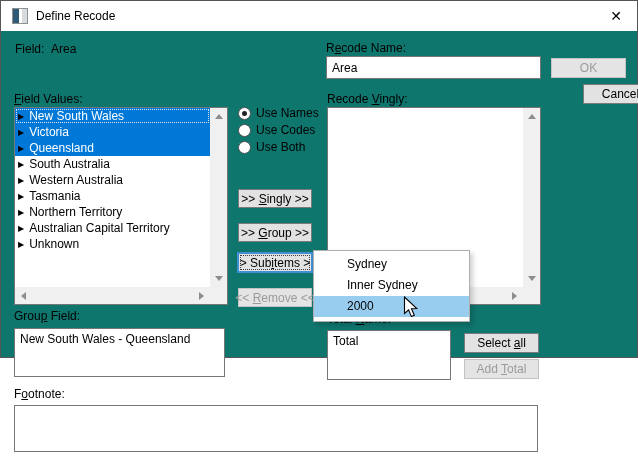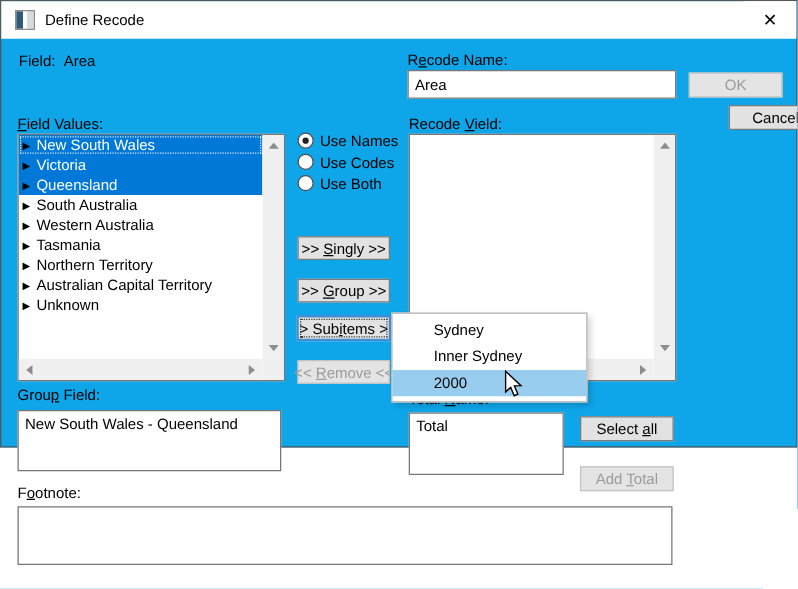--- a/index.html
+++ b/index.html
@@ -1,17 +1,17 @@
 <!DOCTYPE html>
 <html><head>
 <meta charset="utf-8">
 <style>
   html,body{margin:0;padding:0;width:638px;height:471px;overflow:hidden;
     font-family:"Liberation Sans",sans-serif;font-size:12px;color:#000;}
-  #dialog{position:relative;width:638px;height:358px;background:#0ea5e9;
+  #dialog{position:relative;width:638px;height:358px;background:#0f766e;
     border:1px solid #555;box-sizing:border-box;}
   
   #titlebar{position:absolute;left:0;top:0;right:0;height:30px;background:#fff;}
   #app-icon{position:absolute;left:11px;top:7px;width:16px;height:16px;border:1px solid #8f8f8f;
     box-sizing:border-box;background:linear-gradient(90deg,#2f5a77 0%,#2f5a77 40%,#ffffff 40%,#ffffff 62%,#d7dbde 62%,#d7dbde 100%);}
   #title-text{position:absolute;left:35px;top:0;height:30px;line-height:30px;}
   #close-btn{position:absolute;right:0;top:0;width:42px;height:29px;display:flex;
     align-items:center;justify-content:center;font-size:14px;background:#fff;cursor:default;}
   
   .lbl{position:absolute;white-space:nowrap;}
@@ -36,21 +36,21 @@
   .sb-corner{position:absolute;right:0;bottom:0;width:17px;height:17px;background:#f0f0f0;}
   .sb-btn{position:absolute;width:17px;height:17px;display:flex;align-items:center;justify-content:center;}
   .sb-btn.top{top:0;right:0;} .sb-btn.bot{bottom:0;right:0;}
   .sb-btn.lft{left:0;top:0;} .sb-btn.rgt{right:0;top:0;}
   .arr{display:block;width:0;height:0;}
   .arr.up{border-left:4px solid transparent;border-right:4px solid transparent;border-bottom:5px solid #8d8d8d;}
   .arr.down{border-left:4px solid transparent;border-right:4px solid transparent;border-top:5px solid #8d8d8d;}
   .arr.left{border-top:4px solid transparent;border-bottom:4px solid transparent;border-right:5px solid #8d8d8d;}
   .arr.right{border-top:4px solid transparent;border-bottom:4px solid transparent;border-left:5px solid #8d8d8d;}
   
-  .radio-row{position:absolute;left:237px;display:flex;align-items:center;height:15px;}
+  .radio-row{position:absolute;left:237px;display:flex;align-items:flex-end;height:15px;}
   .radio-circle{width:13px;height:13px;border:1px solid #4f4f4f;border-radius:50%;background:#fff;
     box-sizing:border-box;margin-right:5px;display:flex;align-items:center;justify-content:center;flex:0 0 auto;}
   .radio-circle.checked::after{content:"";width:5px;height:5px;border-radius:50%;background:#222;}
   
   #subitems-menu{position:absolute;left:312px;top:249px;width:157px;background:#fff;
     border:1px solid #aeaeae;padding:3px 0 4px 0;z-index:20;box-shadow:3px 3px 5px rgba(0,0,0,0.18);box-sizing:border-box;}
   .menu-item{height:21px;line-height:21px;padding-left:33px;white-space:nowrap;}
   .menu-item.highlighted{background:#99cdf0;}
   #mouse-cursor{position:absolute;left:402px;top:295px;z-index:30;}
   #total-name-label{z-index:1;}
@@ -160,21 +160,21 @@
   <div class="btn" style="left:237px;top:222px;width:74px;height:19px;">
       <span><span>&gt;&gt; </span><span class="mn">G</span><span>roup &gt;&gt;</span></span>
     </div>
   <div class="btn focused" style="left:236px;top:251px;width:76px;height:21px;">
       <span><span>&gt; Sub</span><span class="mn">i</span><span>tems &gt;</span></span>
     </div>
   <div class="btn disabled" style="left:237px;top:287px;width:74px;height:19px;">
       <span><span>&lt;&lt; </span><span class="mn">R</span><span>emove &lt;&lt;</span></span>
     </div>
 
-  <div class="lbl" style="left:326px;top:91px;"><span>Recode </span><span class="mn">V</span><span>ield:</span></div>
+  <div class="lbl" style="left:326px;top:91px;"><span>Recode </span><span class="mn">V</span><span>ingly:</span></div>
   <div class="listbox" style="left:326px;top:106px;width:214px;height:198px;">
     <div class="lb-items"></div>
     <div class="sb-v">
       <div class="sb-btn top">
           <span class="arr up"></span>
         </div>
       <div class="sb-btn bot">
           <span class="arr down"></span>
         </div>
     </div>
@@ -191,21 +191,21 @@
 
   <div class="lbl" style="left:13px;top:308px;"><span>Grou</span><span class="mn">p</span><span> Field:</span></div>
   <div class="edit" style="left:13px;top:327px;width:211px;height:49px;"><span>New South Wales - Queensland</span></div>
 
   <div class="lbl" id="total-name-label" style="left:326px;top:311px;"><span>Total </span><span class="mn">N</span><span>ame:</span></div>
   <div class="edit" style="left:326px;top:329px;width:124px;height:50px;"><span>Total</span></div>
 
   <div class="btn" style="left:463px;top:332px;width:75px;height:20px;">
       <span><span>Select </span><span class="mn">a</span><span>ll</span></span>
     </div>
-  <div class="btn disabled" style="left:463px;top:372px;width:75px;height:20px;justify-content:center;">
+  <div class="btn disabled" style="left:463px;top:358px;width:75px;height:20px;justify-content:center;">
       <span><span>Add </span><span class="mn">T</span><span>otal</span></span>
     </div>
 
   <div class="lbl" style="left:13px;top:386px;"><span>F</span><span class="mn">o</span><span>otnote:</span></div>
   <div class="edit" style="left:13px;top:404px;width:524px;height:47px;"><span></span></div>
 
   <div id="subitems-menu">
     <div class="menu-item">Sydney</div>
     <div class="menu-item">Inner Sydney</div>
     <div class="menu-item highlighted">2000</div>

